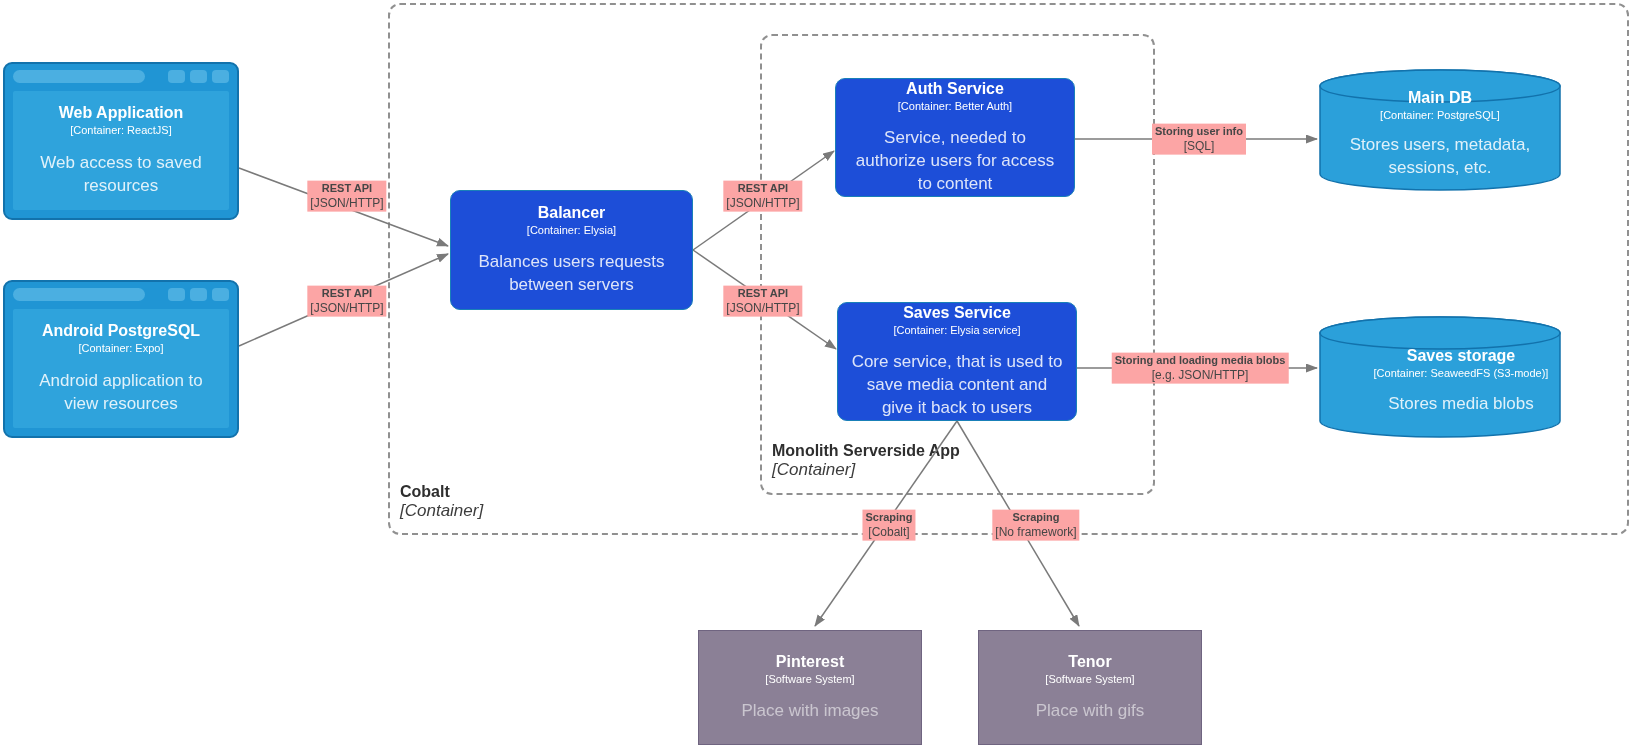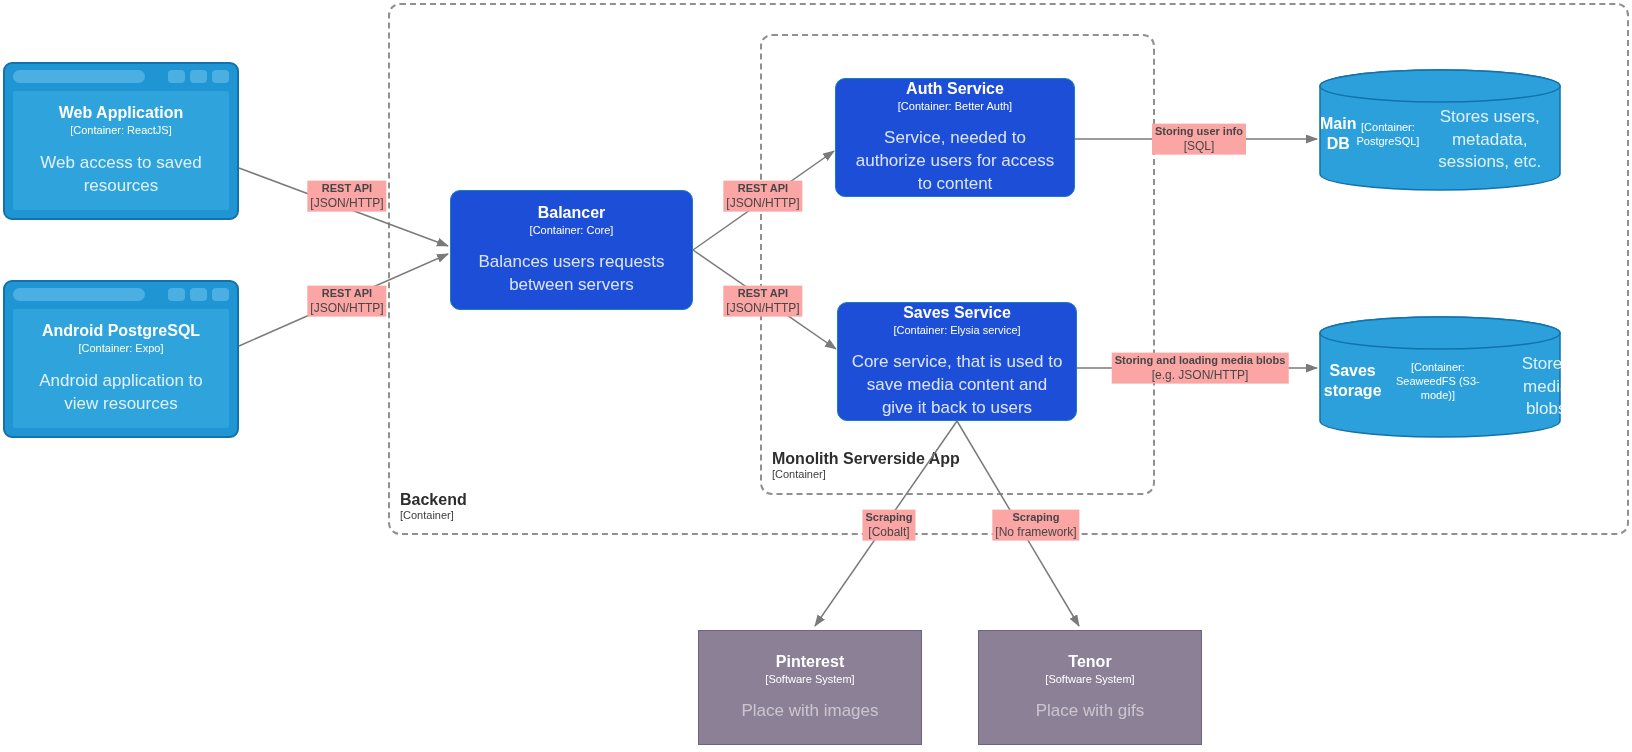--- a/index.html
+++ b/index.html
@@ -8,21 +8,21 @@
     font-family:"Liberation Sans", sans-serif; overflow:hidden;
   }
   svg.layer { position:absolute; left:0; top:0; }
 
   
   .boundary {
     position:absolute; border:2px dashed #909090; border-radius:12px;
   }
   .boundary-label { position:absolute; left:10px; text-align:left; }
   .boundary-label .b-name { font-size:16px; font-weight:bold; color:#2e2e2e; line-height:1.2; }
-  .boundary-label .b-meta { font-size:11px; color:#3d3d3d; }
+  .boundary-label .b-meta { font-size:17px; color:#3d3d3d;font-style:italic; }
 
   
   .node {
     position:absolute; display:flex; flex-direction:column; align-items:center;
     justify-content:center; text-align:center; box-sizing:border-box;
   }
   .n-title { font-size:16px; font-weight:bold; color:#ffffff; line-height:1.25; }
   .n-meta  { font-size:11px; color:#ffffff; line-height:1.3; }
   .n-desc  { font-size:17px; color:rgba(255,255,255,0.85); margin-top:14px; line-height:1.35; padding:0 12px; }
 
@@ -43,21 +43,21 @@
   .browser .dot { width:17px; height:13px; border-radius:4px; background:#4bafe1; }
   .browser .panel {
     position:absolute; left:8px; right:8px; top:27px; bottom:8px;
     background:#2fa3dc; border-radius:2px;
     display:flex; flex-direction:column; align-items:center; justify-content:center;
     text-align:center;
   }
 
   
   .cyl-text {
-    position:absolute; display:flex; flex-direction:row; align-items:center;
+    position:absolute; display:flex; flex-direction:column; align-items:center;
     justify-content:center; text-align:center; padding-top:8px; box-sizing:border-box;
   }
   .cyl-text .n-desc { margin-top:12px; }
 
   
   .ext {
     background:#8b8096; border:1px solid #6f6480; border-radius:0;
   }
   .ext .n-desc { color:rgba(255,255,255,0.55); }
 
@@ -69,21 +69,21 @@
   .edge-label .e-name { font-size:11px; font-weight:bold; color:#464646; }
   .edge-label .e-meta { font-size:12px; color:#464646; }
 </style>
 </head>
 <body>
 
 <div class="canvas">
 
   <div class="boundary" style="left:388px; top:3px; width:1237px; height:528px;">
     <div class="boundary-label" style="bottom:12px;">
-      <div class="b-name">Backend</div>
+      <div class="b-name">Cobalt</div>
       <div class="b-meta">[Container]</div>
     </div>
   </div>
 
   <div class="boundary" style="left:760px; top:34px; width:391px; height:457px;">
     <div class="boundary-label" style="bottom:13px;">
       <div class="b-name">Monolith Serverside App</div>
       <div class="b-meta">[Container]</div>
     </div>
   </div>
@@ -142,21 +142,21 @@
     </div>
     <div class="panel">
       <div class="n-title">Android PostgreSQL</div>
       <div class="n-meta">[Container: Expo]</div>
       <div class="n-desc">Android application to view resources</div>
     </div>
   </div>
 
   <div class="node plain" style="left:450px; top:190px; width:243px; height:120px;">
     <div class="n-title">Balancer</div>
-    <div class="n-meta">[Container: Core]</div>
+    <div class="n-meta">[Container: Elysia]</div>
     <div class="n-desc">Balances users requests between servers</div>
   </div>
 
   <div class="node plain" style="left:835px; top:78px; width:240px; height:119px;">
     <div class="n-title">Auth Service</div>
     <div class="n-meta">[Container: Better Auth]</div>
     <div class="n-desc">Service, needed to authorize users for access to content</div>
   </div>
 
   <div class="node plain" style="left:837px; top:302px; width:240px; height:119px;">

